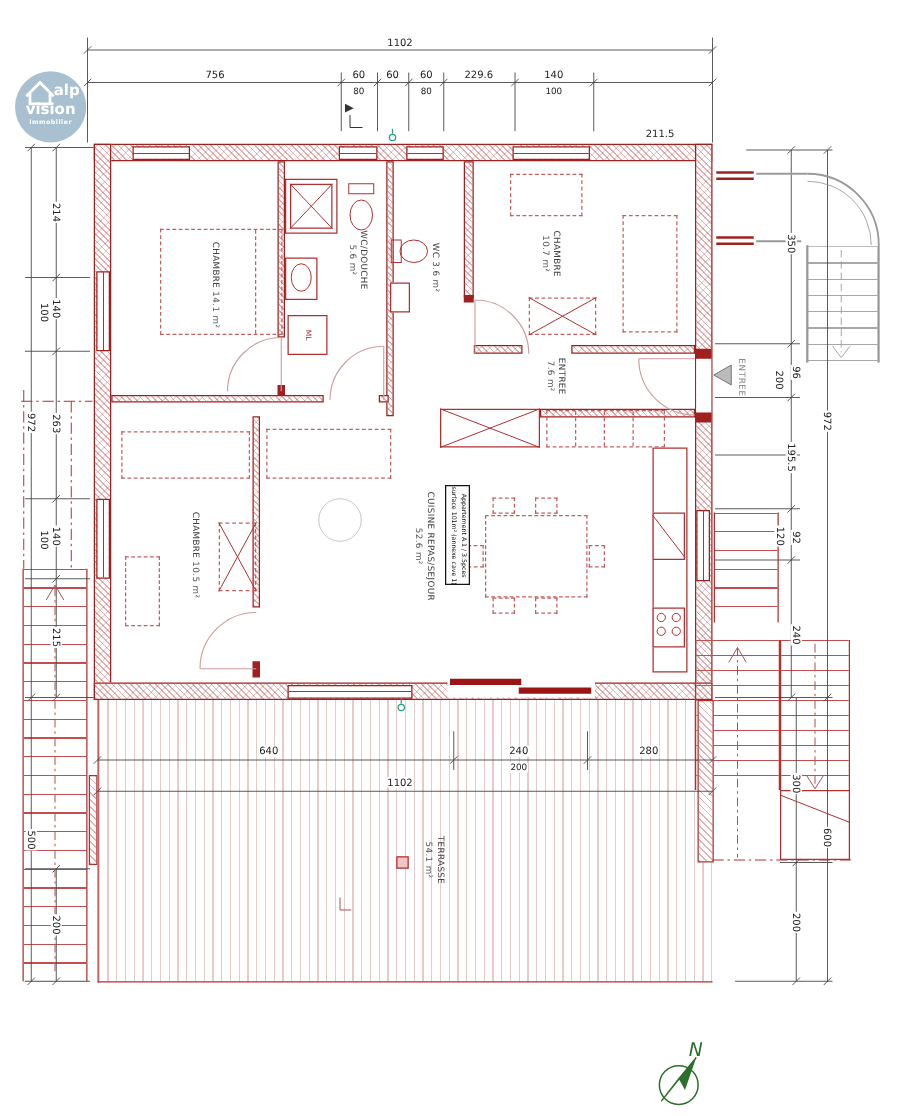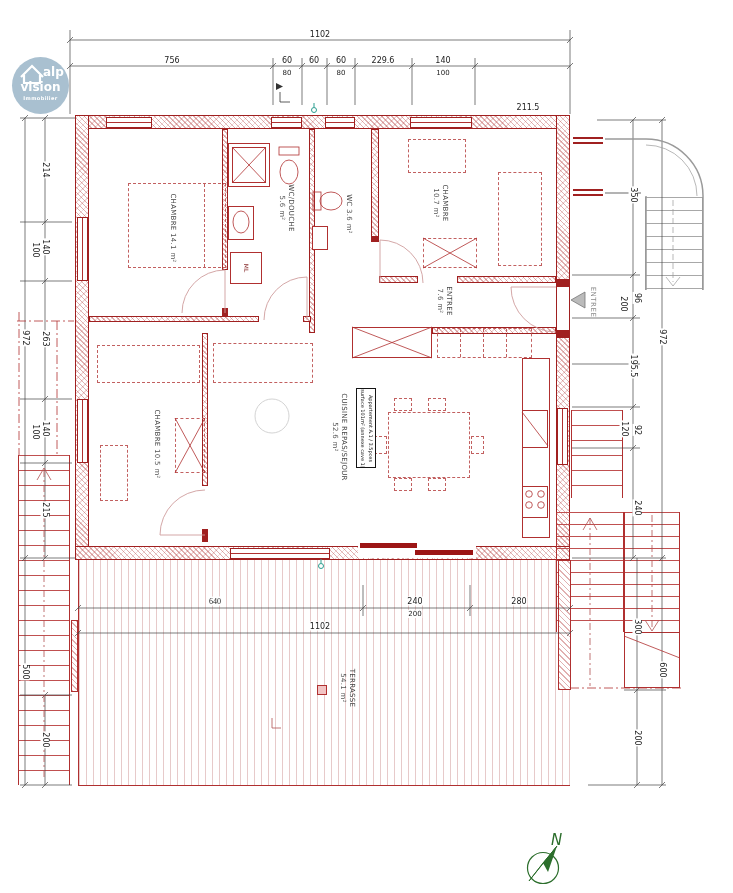--- a/index.html
+++ b/index.html
@@ -385,18 +385,18 @@
   <span class="dimv" style="left:637px;top:298px;">96</span>
   <span class="dimv" style="left:633px;top:366px;">195.5</span>
   <span class="dimv" style="left:624px;top:429px;">120</span>
   <span class="dimv" style="left:637px;top:430px;">92</span>
   <span class="dimv" style="left:637px;top:508px;">240</span>
   <span class="dimv" style="left:637px;top:627px;">300</span>
   <span class="dimv" style="left:637px;top:738px;">200</span>
   <span class="dimv" style="left:662px;top:337px;">972</span>
   <span class="dimv" style="left:662px;top:670px;">600</span>
 
-  <span class="dimh" style="left:215px;top:601px;font-family:Liberation Serif, serif;">640</span>
+  <span class="dimh" style="left:215px;top:601px;">640</span>
   <span class="dimh" style="left:415px;top:601px;">240</span>
   <span class="dimh" style="left:519px;top:601px;">280</span>
   <span class="dimb" style="left:415px;top:614px;">200</span>
   <span class="dimh" style="left:320px;top:626px;">1102</span>
 </div>
 
 </body></html>

